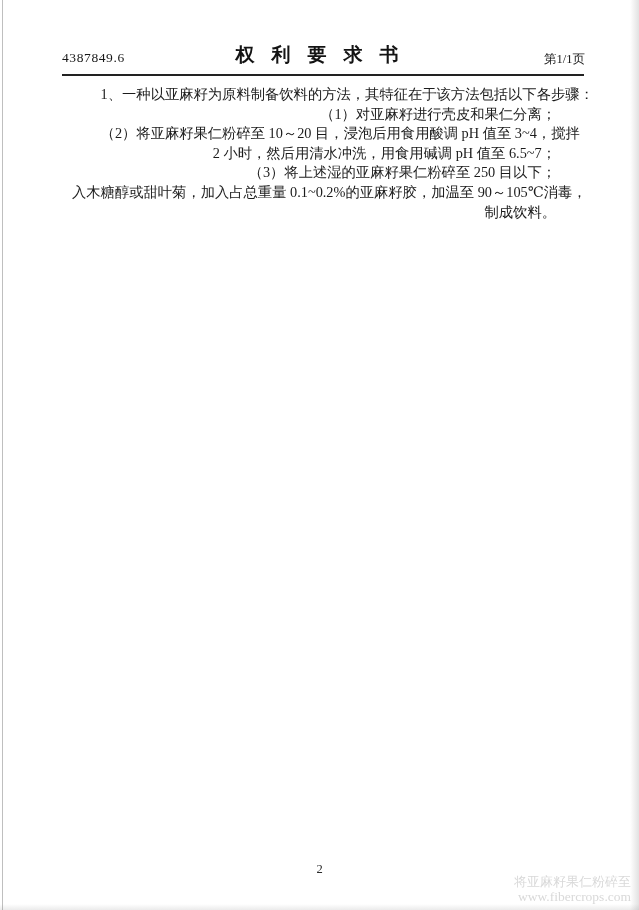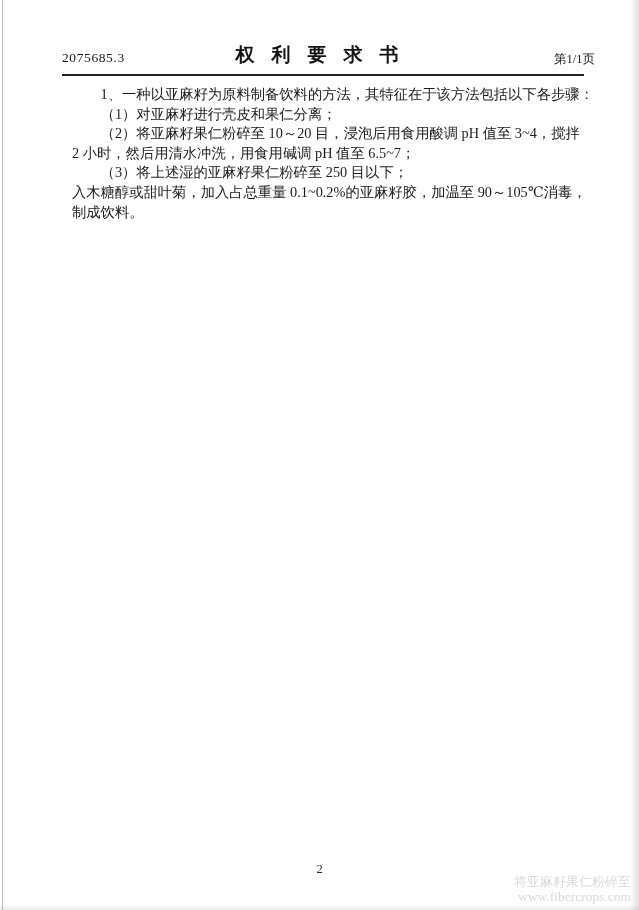--- a/index.html
+++ b/index.html
@@ -52,21 +52,21 @@
     text-align: center;
     font-size: 19px;
     font-weight: bold;
     letter-spacing: 17px;
     padding-left: 12px; 
     color: #131313;
     white-space: nowrap;
   }
   .page-indicator {
     position: absolute;
-    right: 44px; top: 51px;
+    right: 54px; top: 51px;
     font-size: 12.5px;
     color: #171717;
     white-space: nowrap;
   }
   .header-rule {
     position: absolute;
     left: 62px; top: 74px;
     width: 522px; height: 2px;
     background: #222222;
   }
@@ -75,20 +75,21 @@
   .claims {
     position: absolute;
     left: 72px; top: 85px;
     width: 484px;
     font-size: 14.3px;
     line-height: 19.6px;
     color: #1b1b1b;
   }
   .claim-line {
     white-space: nowrap;
+    text-align: right;
   }
   .claim-line.indent {
     text-indent: 2em;
   }
 
   
   .page-number {
     position: absolute;
     left: 0; right: 0; top: 862px;
     text-align: center;
@@ -114,21 +115,21 @@
     font-family: Liberation Serif, serif;
   }
 </style>
 </head>
 <body>
 
 <div class="edge-line-left"></div>
 <div class="edge-shade-right"></div>
 <div class="edge-shade-bottom"></div>
 
-<div class="doc-number">2075685.3</div>
+<div class="doc-number">4387849.6</div>
 
 <div class="doc-title">权利要求书</div>
 
 <div class="page-indicator">第1/1页</div>
 
 <div class="header-rule"></div>
 
 <div class="claims">
     <div class="claim-line indent">1、一种以亚麻籽为原料制备饮料的方法，其特征在于该方法包括以下各步骤：</div>
     <div class="claim-line indent">（1）对亚麻籽进行壳皮和果仁分离；</div>

